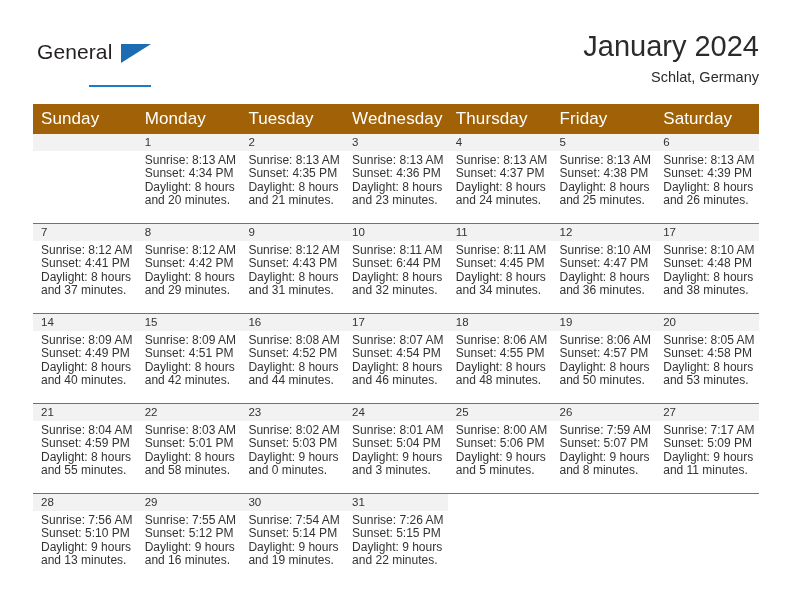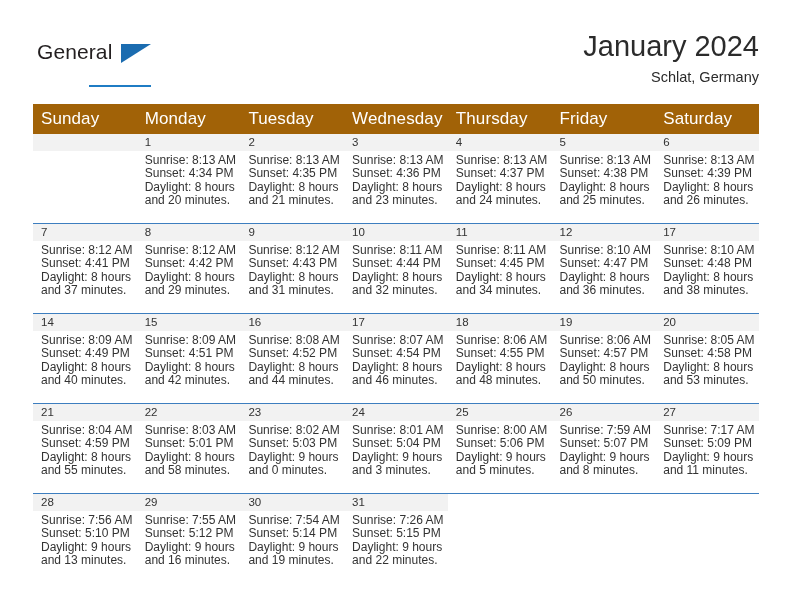--- a/index.html
+++ b/index.html
@@ -291,21 +291,21 @@
                 <div>Daylight: 8 hours</div>
                 <div>and 31 minutes.</div>
               </div>
             </div>
           </td>
           <td>
             <div class="daycell">
               <div class="daynum">10</div>
               <div class="dayinfo">
                 <div>Sunrise: 8:11 AM</div>
-                <div>Sunset: 4:44 PM</div>
+                <div>Sunset: 6:44 PM</div>
                 <div>Daylight: 8 hours</div>
                 <div>and 32 minutes.</div>
               </div>
             </div>
           </td>
           <td>
             <div class="daycell">
               <div class="daynum">11</div>
               <div class="dayinfo">
                 <div>Sunrise: 8:11 AM</div>

